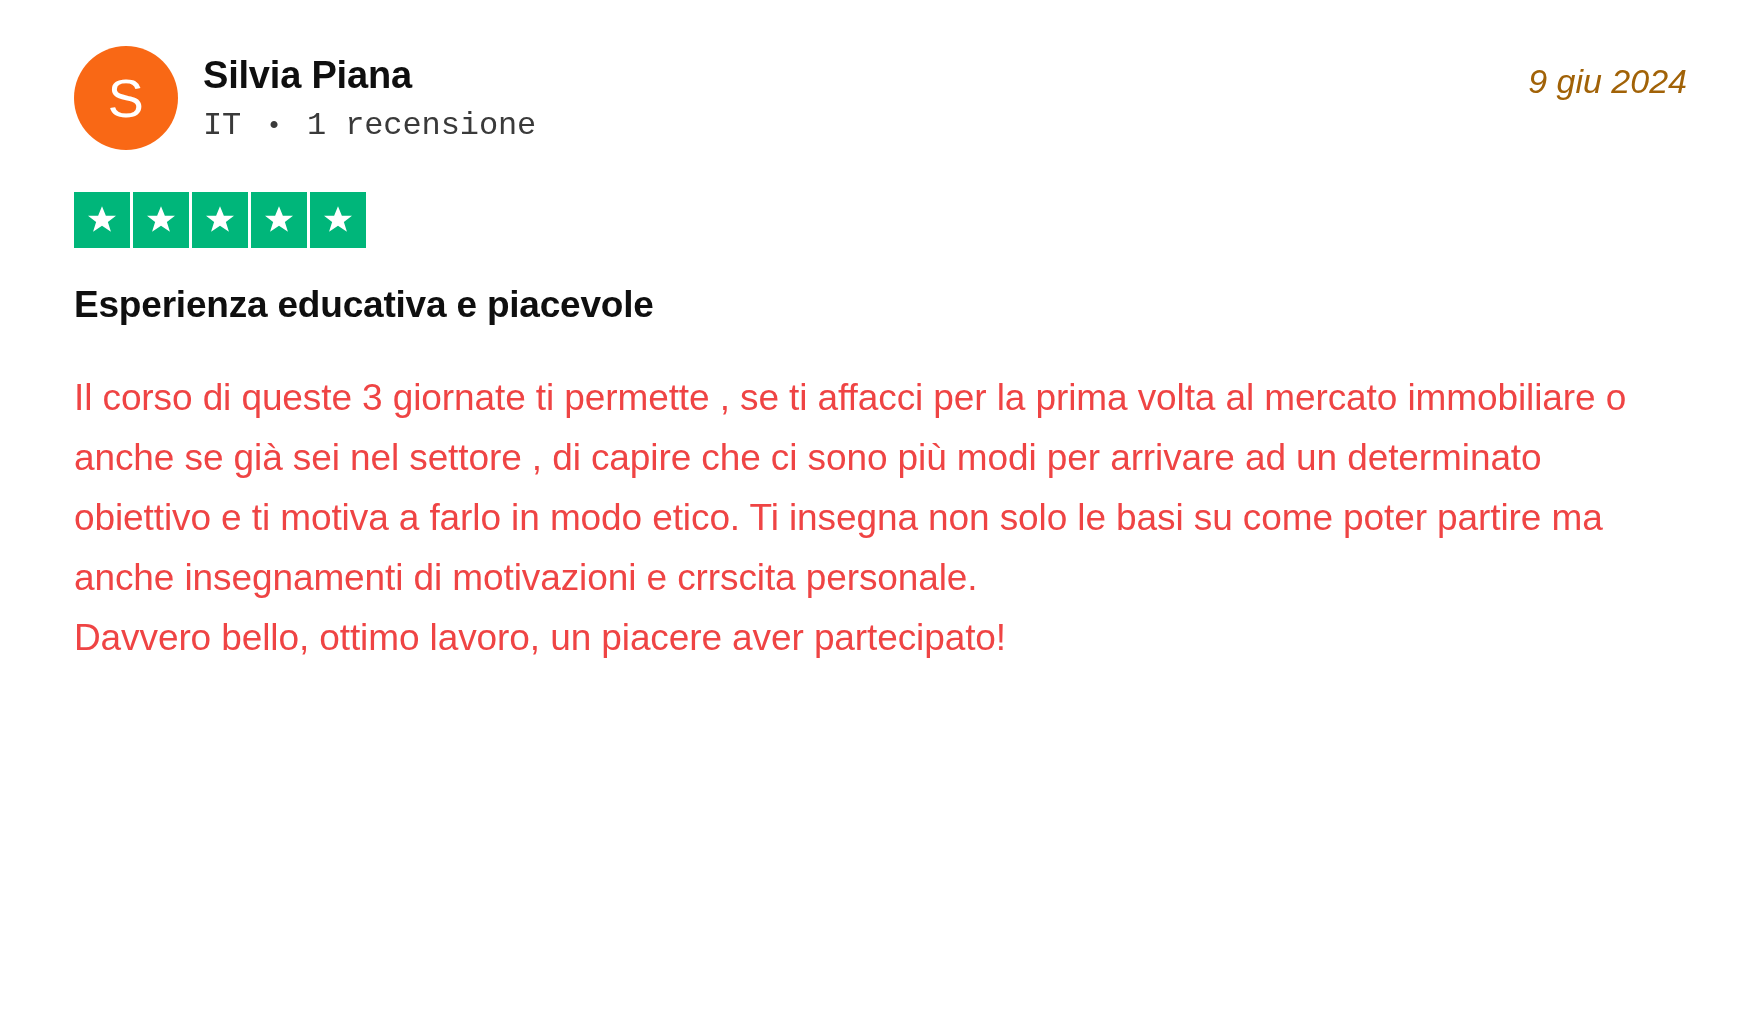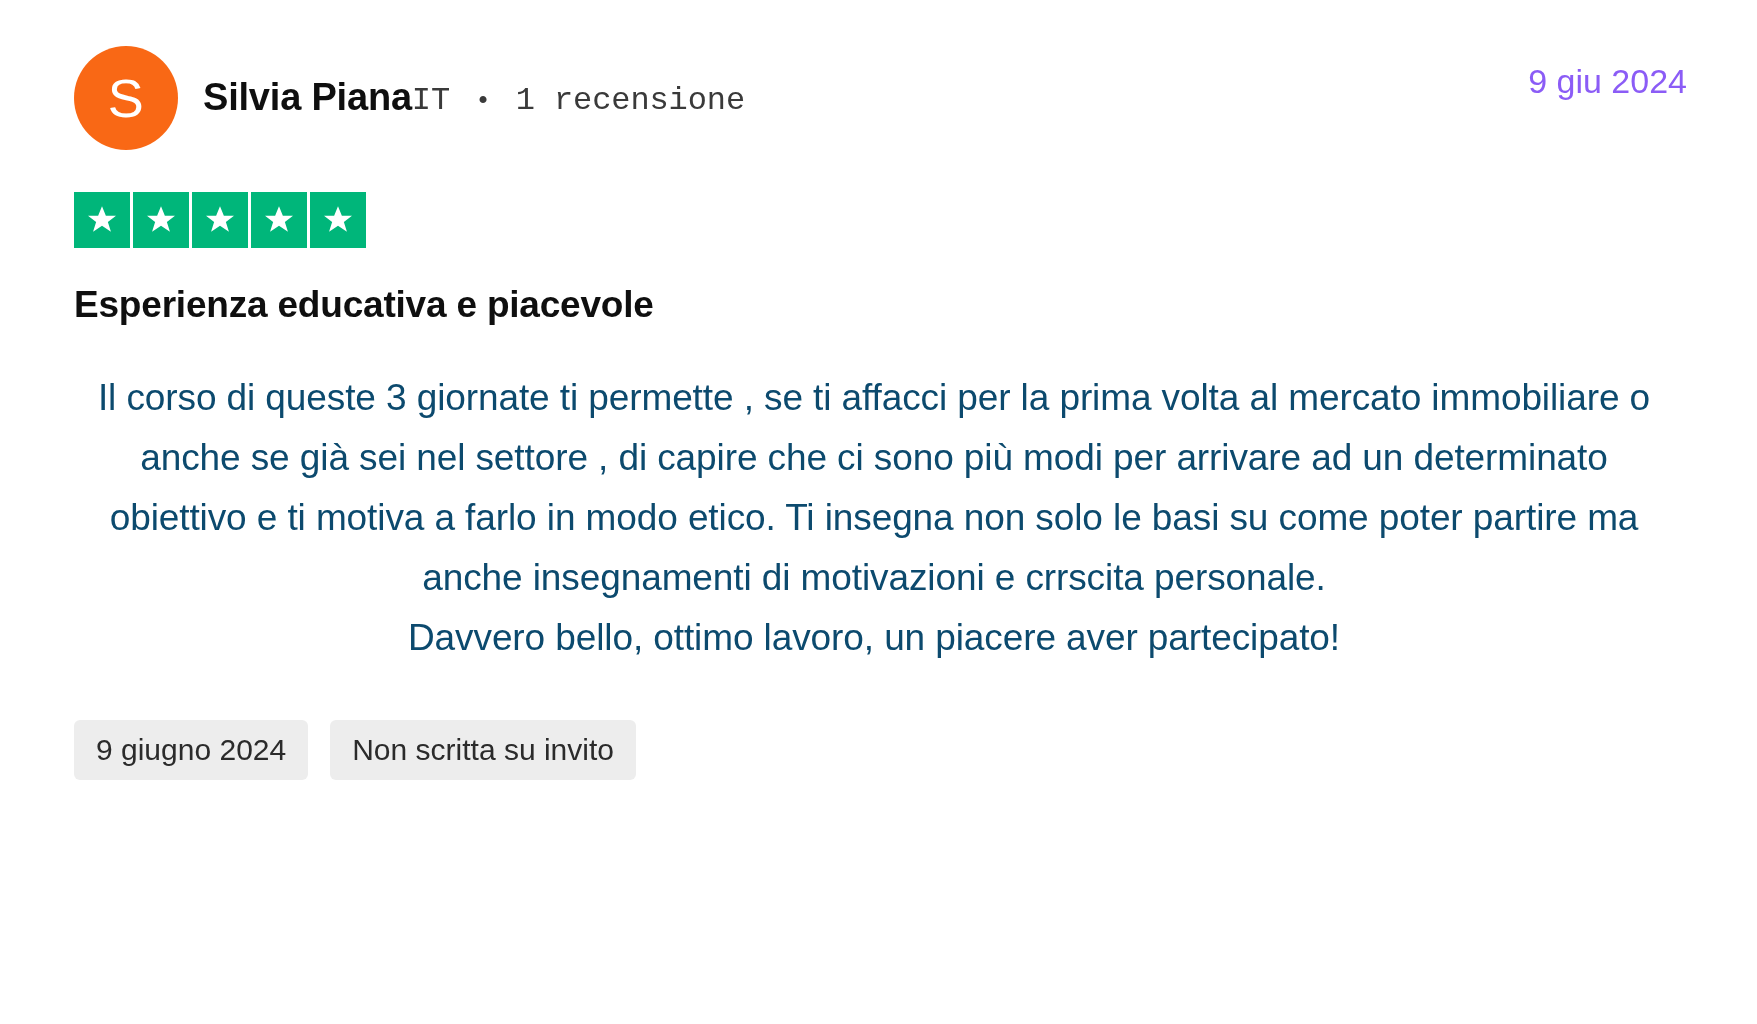--- a/index.html
+++ b/index.html
@@ -46,21 +46,21 @@
   .avatar span {
     color: #ffffff;
     font-size: 54px;
     font-weight: 400;
     line-height: 1;
     letter-spacing: 0.5px;
   }
   .consumer-text {
     margin-left: 25px;
     display: flex;
-    flex-direction: row;
+    flex-direction: column;
     justify-content: center;
   }
   .consumer-name {
     font-size: 38px;
     font-weight: 700;
     line-height: 1.25;
     color: #0f0f0f;
     letter-spacing: -0.2px;
   }
   .consumer-meta {
@@ -73,23 +73,24 @@
   }
   .meta-dot {
     display: inline-block;
     margin: 0 6px;
     font-size: 26px;
     vertical-align: middle;
     color: #3a3a3a;
   }
   .review-date {
     font-size: 34px;
-    color: #8b5cf6;
+    color: #a16207;
     padding-top: 16px;
     white-space: nowrap;
+    font-style: italic;
   }
 
   
   .stars {
     margin-top: 42px;
     display: flex;
     gap: 3px;
   }
   .star-box {
     width: 56px;
@@ -106,25 +107,24 @@
     margin-top: 36px;
     font-size: 37px;
     font-weight: 700;
     color: #0f0f0f;
     letter-spacing: -0.2px;
   }
   .review-body {
     margin-top: 42px;
     font-size: 37px;
     line-height: 1.62;
-    color: #0c4a6e;
+    color: #ef4444;
     max-width: 1600px;
     letter-spacing: -0.1px;
     white-space: pre-line;
-    text-align: center;
   }
 
   
   .tags {
     margin-top: 52px;
     display: flex;
     gap: 22px;
   }
   .tag {
     background: #ededed;
@@ -186,18 +186,14 @@
           <path fill="#ffffff" d="M12 1.6l2.9 7.2h7.6l-6.1 4.7 2.3 7.3L12 16.4 5.3 20.8l2.3-7.3-6.1-4.7h7.6z"></path>
         </svg>
     </div>
   </div>
 
   <h2 class="review-title">Esperienza educativa e piacevole</h2>
 
   <p class="review-body">Il corso di queste 3 giornate ti permette , se ti affacci per la prima volta al mercato immobiliare o anche se già sei nel settore , di capire che ci sono più modi per arrivare ad un determinato obiettivo e ti motiva a farlo in modo etico. Ti insegna non solo le basi su come poter partire ma anche insegnamenti di motivazioni e crrscita personale.
 Davvero bello, ottimo lavoro, un piacere aver partecipato!</p>
 
-  <div class="tags">
-    <div class="tag">9 giugno 2024</div>
-    <div class="tag">Non scritta su invito</div>
-  </div>
 
 </div>
 
 </body></html>

